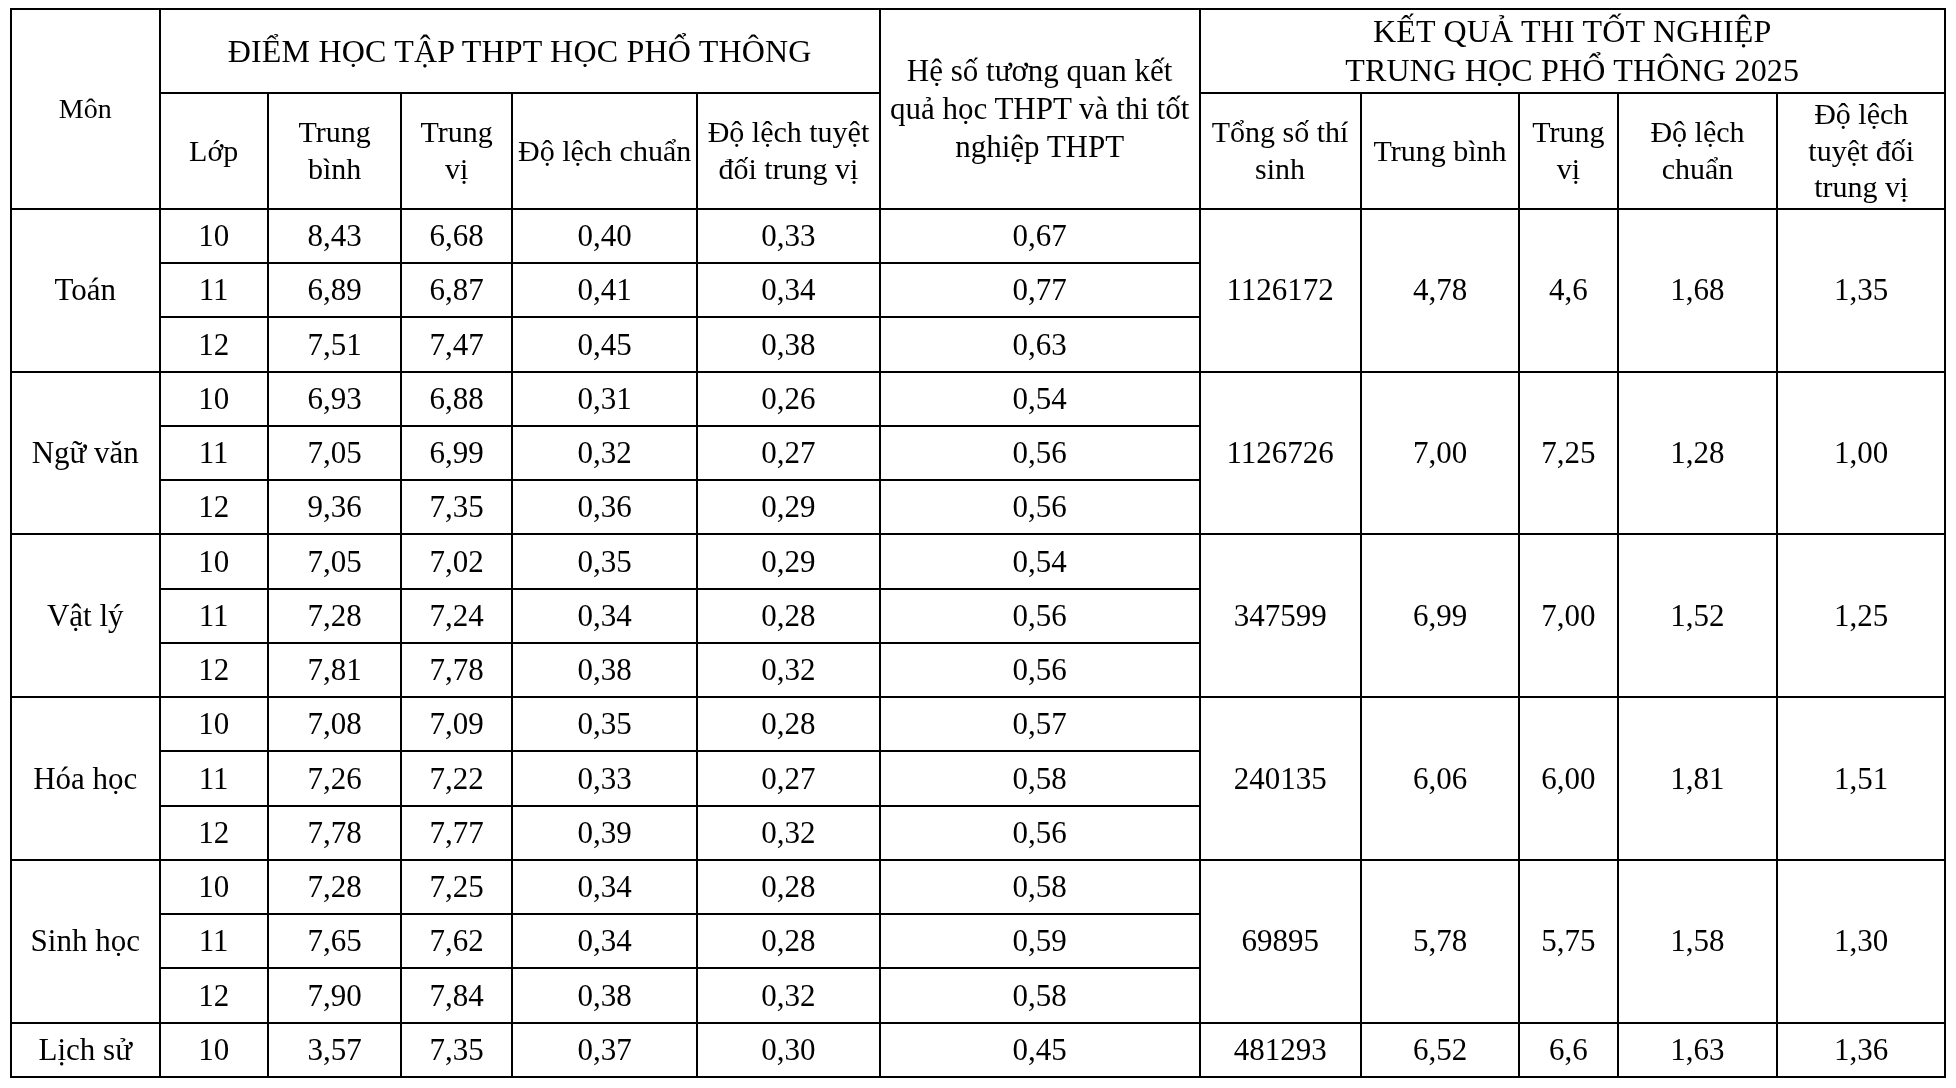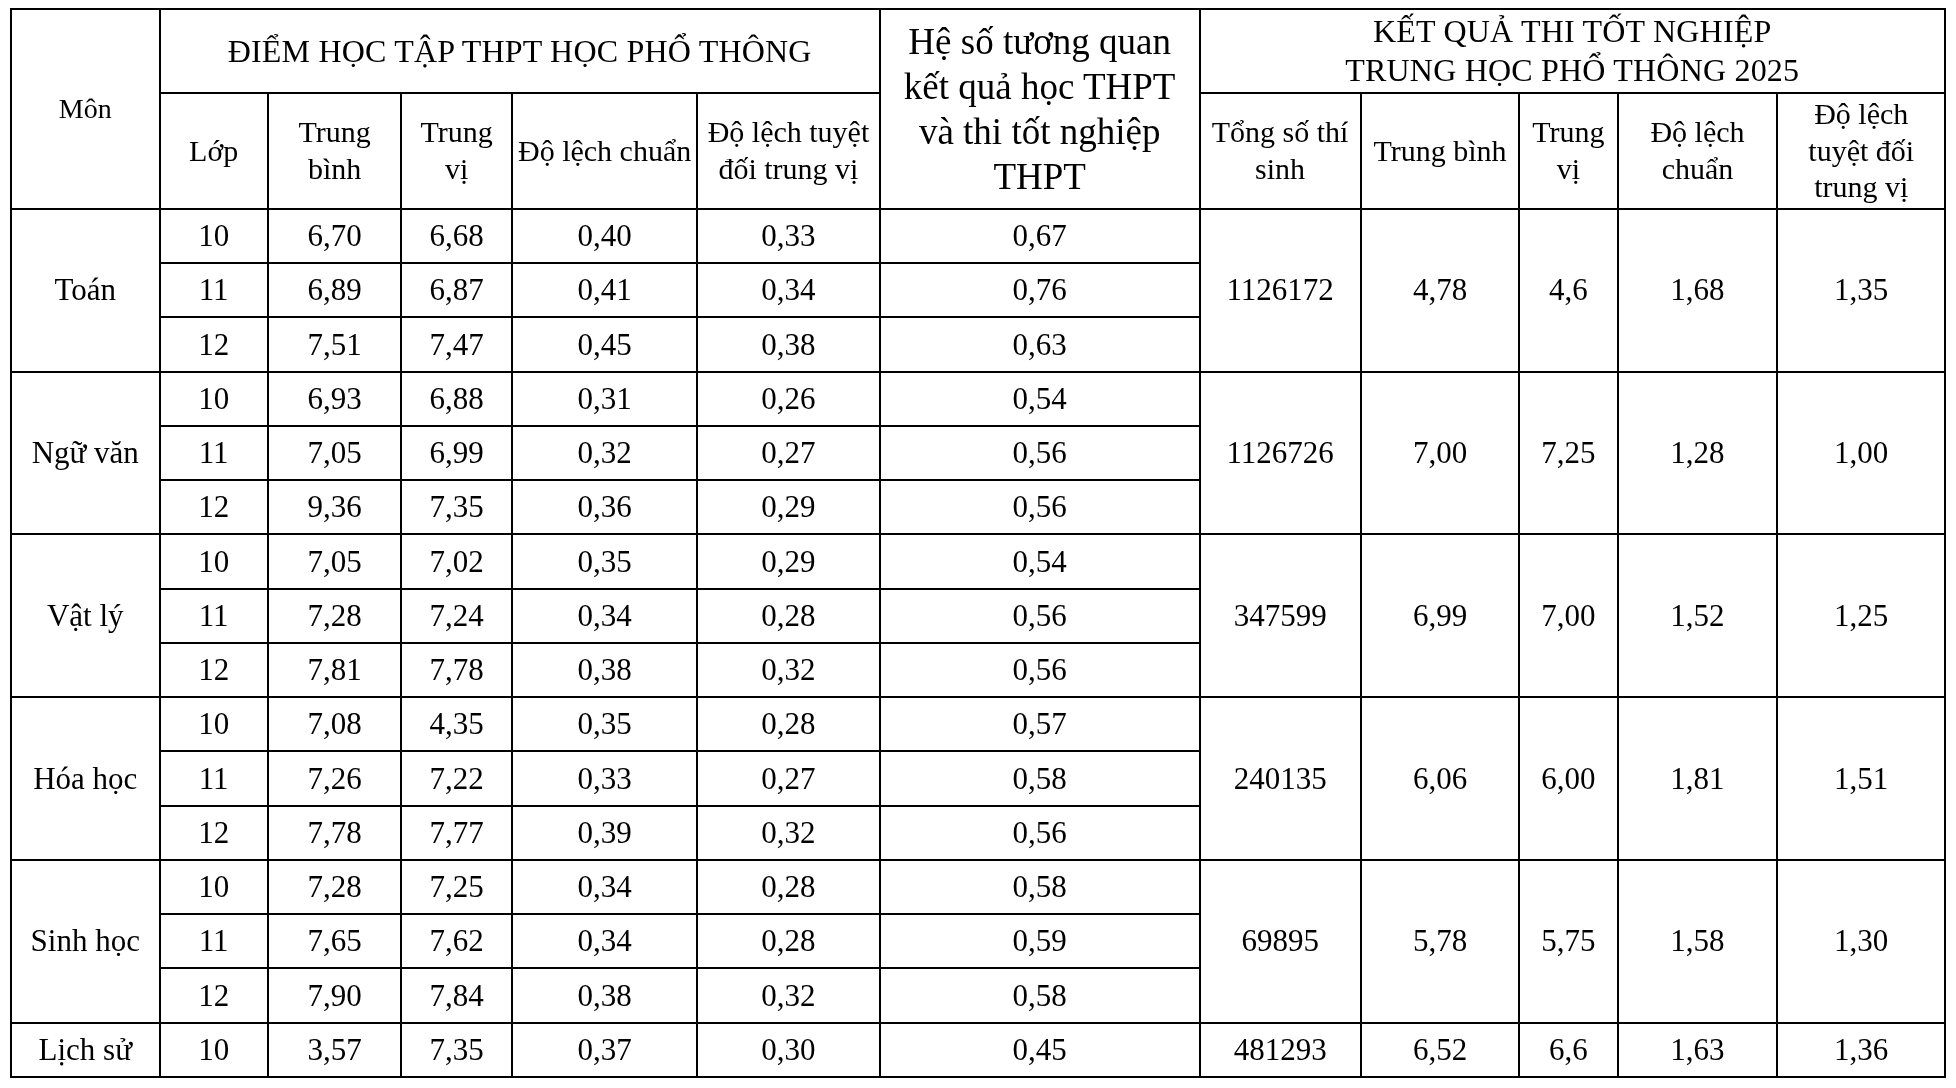--- a/index.html
+++ b/index.html
@@ -38,21 +38,21 @@
   
   .h-group {
     font-weight: bold;
     font-size: 32px;
     letter-spacing: 0.2px;
     line-height: 1.25;
     vertical-align: middle;
   }
   .h-group-plain {
     font-weight: normal;
-    font-size: 37px;
+    font-size: 31px;
     line-height: 1.34;
     vertical-align: middle;
   }
   .h-sub {
     font-size: 30px;
     line-height: 1.3;
     vertical-align: middle;
   }
   .h-sub-b {
     font-weight: bold;
@@ -129,38 +129,38 @@
         <td class="h-sub">Trung bình</td>
         <td class="h-sub">Trung vị</td>
         <td class="h-sub">Độ lệch chuẩn</td>
         <td class="h-sub">Độ lệch tuyệt đối trung vị</td>
       </tr>
     </thead>
     <tbody id="table-body">
         <tr>
           <td class="subj" rowspan="3">Toán</td>
           <td class="num">10</td>
-          <td class="num">6,70</td>
+          <td class="num">8,43</td>
           <td class="num">6,68</td>
           <td class="num">0,40</td>
           <td class="num">0,33</td>
           <td class="num">0,67</td>
           <td class="exam exam-mid" rowspan="3">1126172</td>
           <td class="exam exam-mid" rowspan="3">4,78</td>
           <td class="exam exam-mid" rowspan="3">4,6</td>
           <td class="exam exam-mid" rowspan="3">1,68</td>
           <td class="exam exam-mid" rowspan="3">1,35</td>
         </tr>
         <tr>
           <td class="num">11</td>
           <td class="num">6,89</td>
           <td class="num">6,87</td>
           <td class="num">0,41</td>
           <td class="num">0,34</td>
-          <td class="num">0,76</td>
+          <td class="num">0,77</td>
         </tr>
         <tr>
           <td class="num">12</td>
           <td class="num">7,51</td>
           <td class="num">7,47</td>
           <td class="num">0,45</td>
           <td class="num">0,38</td>
           <td class="num">0,63</td>
         </tr>
         <tr>
@@ -220,21 +220,21 @@
           <td class="num">7,81</td>
           <td class="num">7,78</td>
           <td class="num">0,38</td>
           <td class="num">0,32</td>
           <td class="num">0,56</td>
         </tr>
         <tr>
           <td class="subj" rowspan="3">Hóa học</td>
           <td class="num">10</td>
           <td class="num">7,08</td>
-          <td class="num">4,35</td>
+          <td class="num">7,09</td>
           <td class="num">0,35</td>
           <td class="num">0,28</td>
           <td class="num">0,57</td>
           <td class="exam exam-top" rowspan="3">240135</td>
           <td class="exam exam-top" rowspan="3">6,06</td>
           <td class="exam exam-top" rowspan="3">6,00</td>
           <td class="exam exam-top" rowspan="3">1,81</td>
           <td class="exam exam-top" rowspan="3">1,51</td>
         </tr>
         <tr>

